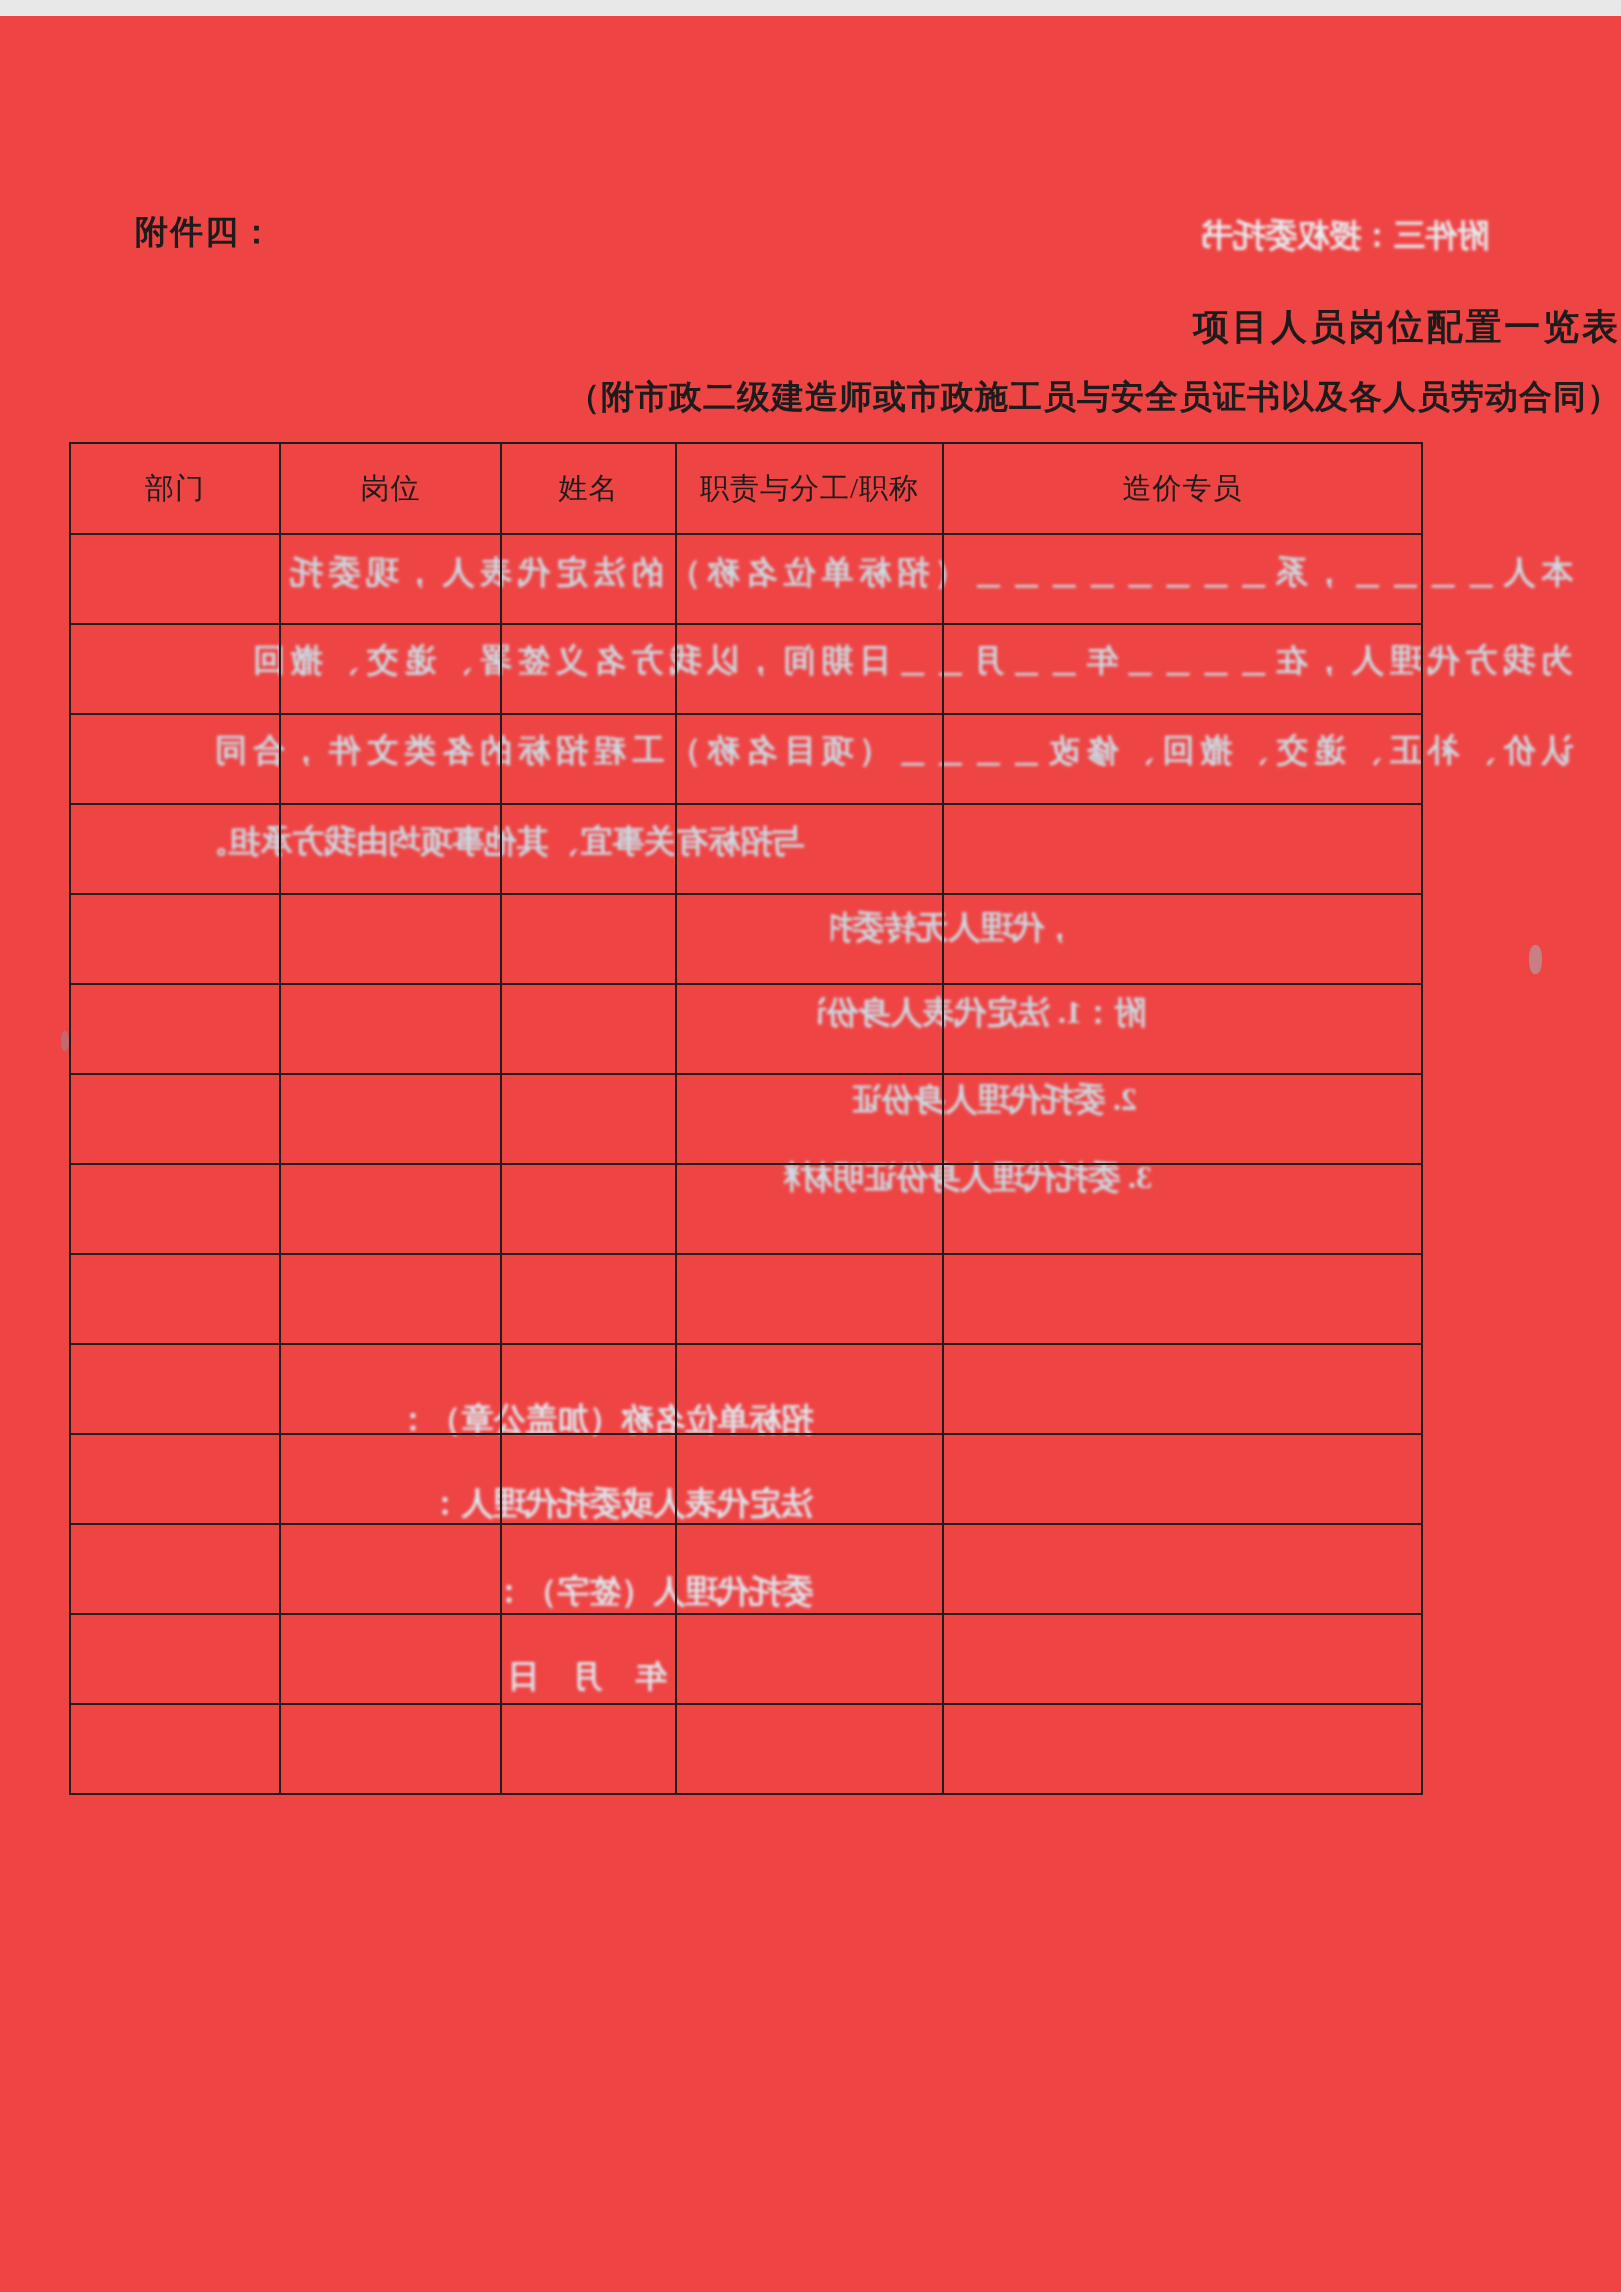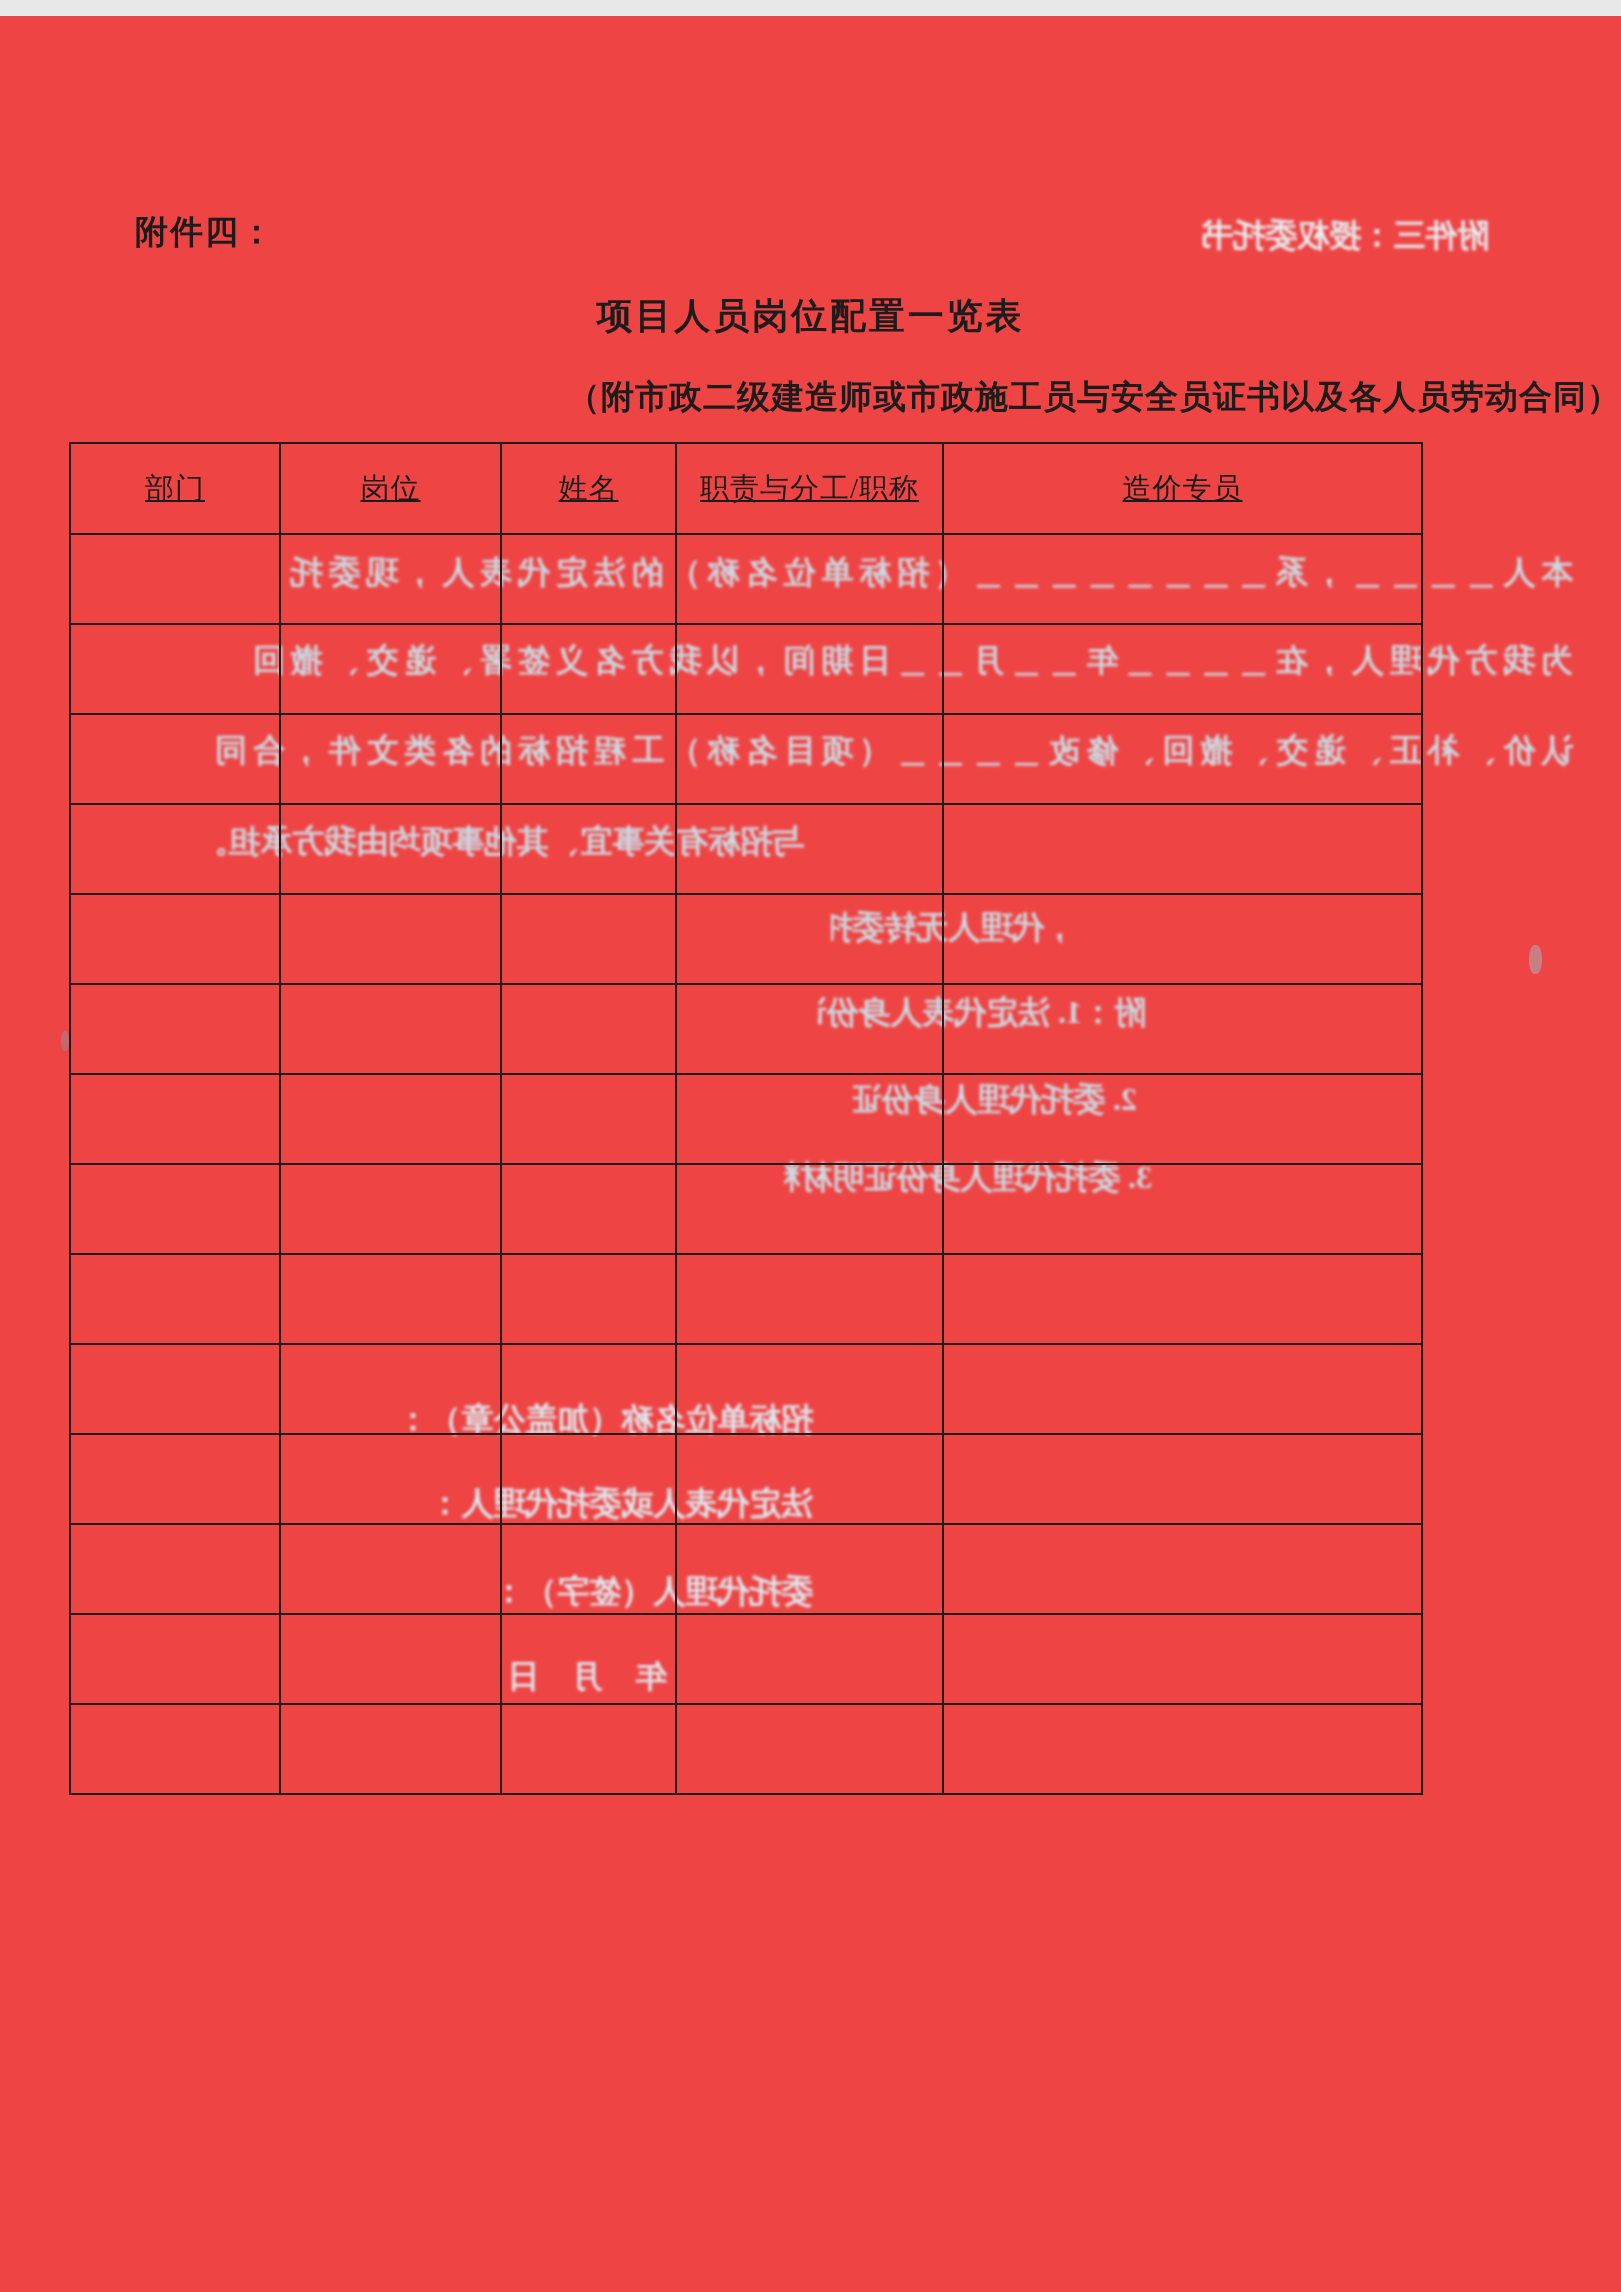--- a/index.html
+++ b/index.html
@@ -24,23 +24,23 @@
     left: 135px;
     top: 194px;
     font-size: 33px;
     font-weight: bold;
     letter-spacing: 2px;
     white-space: nowrap;
   }
   .doc-title {
     position: absolute;
     left: 0;
-    top: 276px;
+    top: 287px;
     width: 100%;
-    text-align: center;
+    text-align: right;
     font-size: 36px;
     font-weight: bold;
     letter-spacing: 2.9px;
   }
   .doc-subtitle {
     position: absolute;
     left: 0;
     top: 359px;
     width: 100%;
     text-align: right;
@@ -64,21 +64,20 @@
     padding: 0;
     font-weight: normal;
     font-size: 29px;
     text-align: center;
     vertical-align: middle;
     letter-spacing: 1px;
     background: transparent;
   }
   .personnel-table {
     border: 2.9px solid #161616;
-    text-decoration: underline;
   }
   .personnel-table thead th {
     height: 89px;
   }
   .personnel-table tbody td {
     height: 88px;
   }
 
   
   .note-paragraph {

